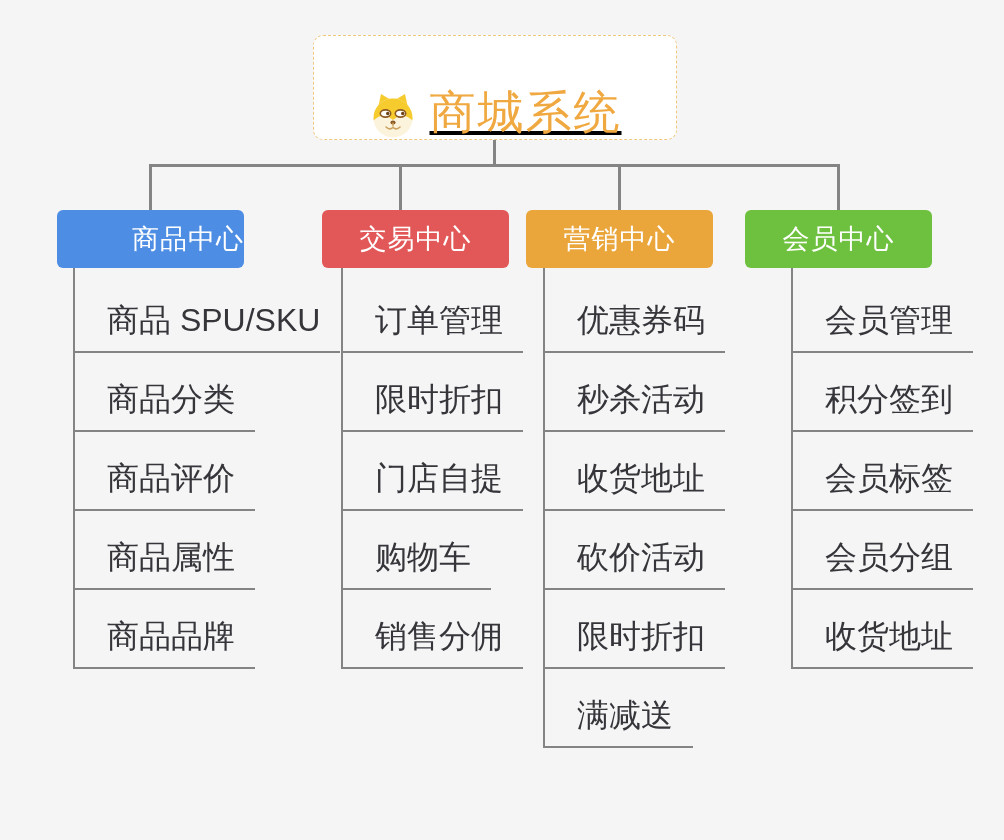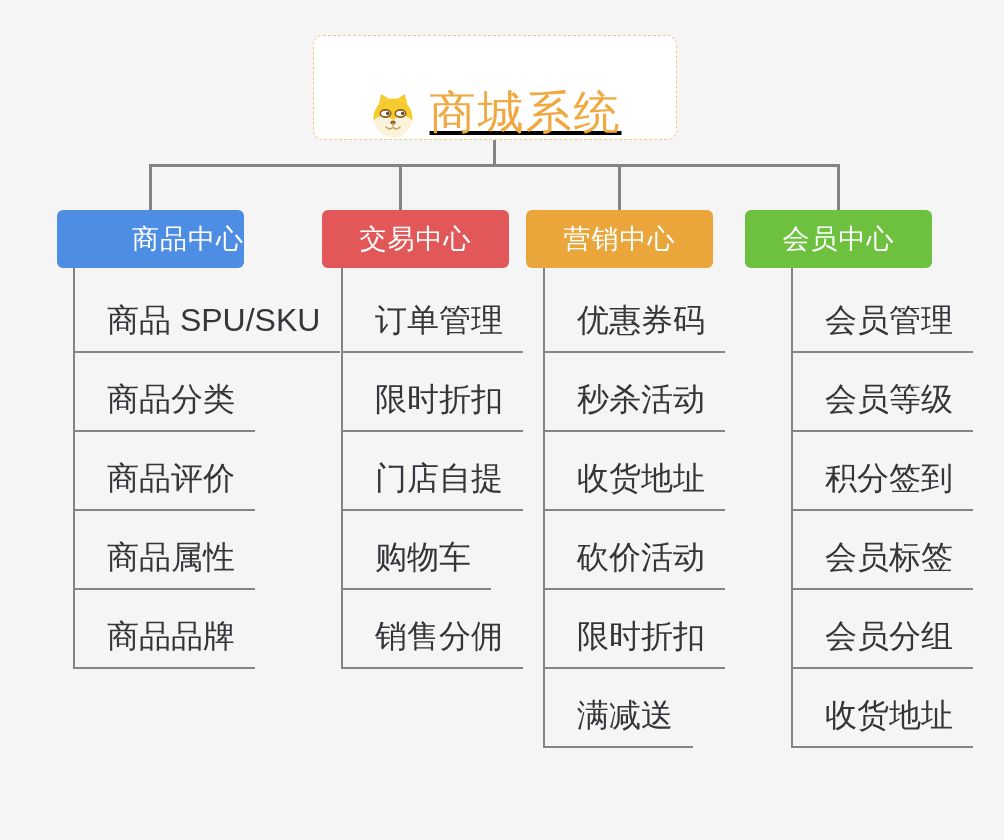--- a/index.html
+++ b/index.html
@@ -131,23 +131,20 @@
     <div class="leaf-row">
         <span class="leaf">满减送</span>
       </div>
   </div>
 
   <div class="col col-4">
     <div class="leaf-row">
         <span class="leaf">会员管理</span>
       </div>
     <div class="leaf-row">
-        <span class="leaf">会员等级</span>
-      </div>
-    <div class="leaf-row">
         <span class="leaf">积分签到</span>
       </div>
     <div class="leaf-row">
         <span class="leaf">会员标签</span>
       </div>
     <div class="leaf-row">
         <span class="leaf">会员分组</span>
       </div>
     <div class="leaf-row">
         <span class="leaf">收货地址</span>

